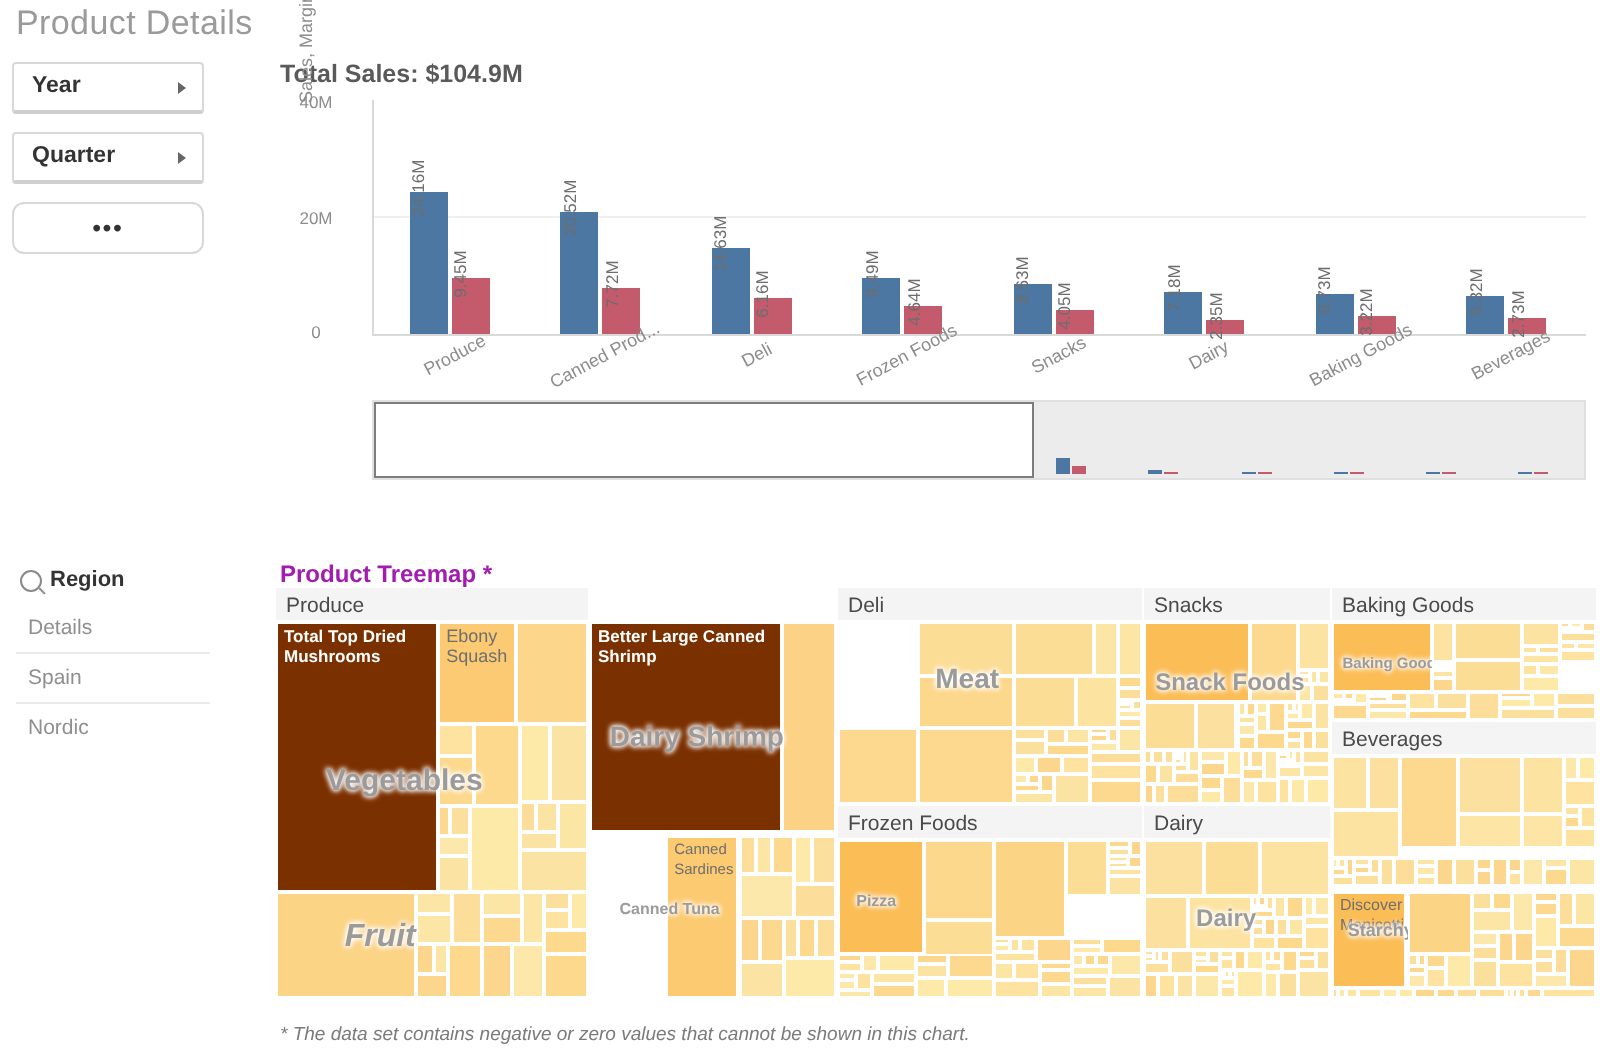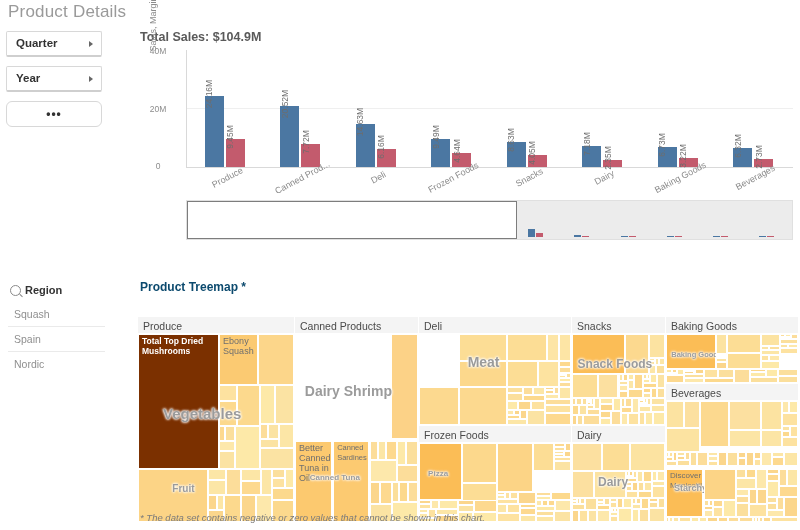--- a/index.html
+++ b/index.html
@@ -72,21 +72,21 @@
   
   .region{position:absolute;left:8px;top:282px;width:97px;}
   .region-head{display:flex;align-items:center;gap:4px;padding:2px 0 6px 2px;}
   .region-head .lens{width:9px;height:9px;border:1.2px solid #8a8a8a;border-radius:50%;position:relative;display:inline-block;}
   .region-head .lens:after{content:"";position:absolute;right:-3px;bottom:-2px;width:4px;height:1.2px;background:#8a8a8a;transform:rotate(45deg);}
   .region-head .t{font-size:11px;font-weight:bold;color:#333;}
   .region-item{font-size:10.5px;color:#8f8f8f;padding:6px 2px 6px 6px;border-top:1px solid #eaeaea;cursor:pointer;}
   .region-item:first-of-type{border-top:none;}
   
   .tm-wrap{position:absolute;left:138px;top:280px;width:662px;height:230px;}
-  .tm-title{font-size:12px;font-weight:bold;color:#0c4a6e;margin:0 0 23px 2px;}
+  .tm-title{font-size:12px;font-weight:bold;color:#a21caf;margin:0 0 0 2px;}
   .tm{position:relative;width:660px;height:205px;background:#fff;}
   .tm-panel{position:absolute;box-sizing:border-box;}
   .tm-header{position:absolute;left:0;right:0;top:0;height:17px;background:#f4f4f4;
     font-size:10.5px;color:#4a4a4a;padding:3px 0 0 5px;box-sizing:border-box;
     border-bottom:1px solid #fff;}
   .tm-body{position:absolute;left:0;right:0;top:17px;bottom:0;}
   .cell{position:absolute;box-sizing:border-box;border:1px solid #ffffff;overflow:hidden;}
   .cell .clab{position:absolute;left:3px;top:1px;right:2px;font-size:8.5px;
     line-height:10px;color:#5a4a2a;font-weight:bold;}
   .cell .clab.white{color:#ffffff;}
@@ -95,25 +95,25 @@
     text-shadow:0 0 3px #fff,0 0 3px #fff,0 0 2px #fff;pointer-events:none;white-space:nowrap;}
   .footnote{position:absolute;left:140px;top:512px;font-size:9.5px;font-style:italic;color:#7b7b7b;}
 </style>
 </head>
 <body>
 
 <div class="page-title">Product Details</div>
 
 <div class="filter-btns">
   <div class="fbtn">
-    <span class="lbl">Quarter</span>
+    <span class="lbl">Year</span>
     <span class="arrow"></span>
   </div>
   <div class="fbtn">
-    <span class="lbl">Year</span>
+    <span class="lbl">Quarter</span>
     <span class="arrow"></span>
   </div>
   <div class="fbtn more">
     <span class="dots">•••</span>
   </div>
 </div>
 
 <div class="chart-wrap">
   <div class="chart-title">Total Sales: $104.9M</div>
 
@@ -280,21 +280,21 @@
     <div class="mini-sel"></div>
   </div>
 </div>
 
 <div class="region">
   <div class="region-head">
     <span class="lens"></span>
     <span class="t">Region</span>
   </div>
   <div id="region-list">
-      <div class="region-item">Squash</div>
+      <div class="region-item">Details</div>
       <div class="region-item">Spain</div>
       <div class="region-item">Nordic</div>
     </div>
 </div>
 
 <div class="tm-wrap">
   <div class="tm-title">Product Treemap *</div>
   <div class="tm" id="treemap">
       <div class="tm-panel" style="left: 0px; top: 0px; width: 156px; height: 205px;">
         <div class="tm-header">Produce</div>
@@ -333,31 +333,30 @@
           <div class="cell" style="left: 78.5383%; top: 72%; width: 7.33643%; height: 13.6433%; background: rgb(252, 230, 166);"></div>
           <div class="cell" style="left: 66.319%; top: 77.9506%; width: 12.2193%; height: 7.69268%; background: rgb(253, 217, 143);"></div>
           <div class="cell" style="left: 66.319%; top: 72%; width: 12.2193%; height: 5.95064%; background: rgb(252, 230, 166);"></div>
           <div class="cell" style="left: 54.8821%; top: 85.8945%; width: 11.4369%; height: 14.1055%; background: rgb(252, 217, 141);"></div>
           <div class="cell" style="left: 45%; top: 93.6275%; width: 9.88207%; height: 6.37255%; background: rgb(251, 214, 140);"></div>
           <div class="cell" style="left: 50.7403%; top: 85.8945%; width: 4.14172%; height: 7.73292%; background: rgb(252, 230, 166);"></div>
           <div class="cell" style="left: 45%; top: 85.8945%; width: 5.74035%; height: 7.73292%; background: rgb(251, 214, 140);"></div>
           <div class="cell" style="left: 56.526%; top: 72%; width: 9.79298%; height: 13.8945%; background: rgb(252, 221, 154);"></div>
           <div class="cell" style="left: 45%; top: 77.6155%; width: 11.526%; height: 8.27906%; background: rgb(252, 230, 166);"></div>
           <div class="cell" style="left: 45%; top: 72%; width: 11.526%; height: 5.61547%; background: rgb(252, 230, 166);"></div>
-          <div class="grp-label" style="left: 22%; top: 79%; font-size: 10px;">Fruit</div>
+          <div class="grp-label" style="left: 22%; top: 79%; font-size: 16px; font-style: italic;">Fruit</div>
         </div>
       </div>
       <div class="tm-panel" style="left: 157px; top: 0px; width: 123px; height: 205px;">
-        <div class="tm-header">Canned Products</div>
         <div class="tm-body">
+          <div class="cell" style="left: 0%; top: 0%; width: 78%; height: 56%; background: rgb(123, 48, 0);">
+            <div class="clab white">Better Large Canned Shrimp</div>
+          </div>
           <div class="cell" style="left: 78%; top: 0%; width: 22%; height: 56%; background: rgb(252, 210, 135);"></div>
           <div class="grp-label" style="left: 8%; top: 26%; font-size: 14px;">Dairy Shrimp</div>
-          <div class="cell" style="left: 0%; top: 57%; width: 30%; height: 43%; background: rgb(252, 201, 111);">
-            <div class="clab plain">Better Canned Tuna in Oil</div>
-          </div>
           <div class="cell" style="left: 31%; top: 57%; width: 29%; height: 43%;"></div>
           <div class="cell" style="left: 31%; top: 57%; width: 29%; height: 43%; background: rgb(252, 202, 113);">
             <div class="clab plain" style="font-size: 7.5px;">Canned Sardines</div>
           </div>
           <div class="cell" style="left: 79.0414%; top: 89.5457%; width: 20.9586%; height: 10.4543%; background: rgb(253, 233, 168);"></div>
           <div class="cell" style="left: 91.5313%; top: 78.8146%; width: 8.46868%; height: 10.7311%; background: rgb(252, 221, 154);"></div>
           <div class="cell" style="left: 84.2095%; top: 78.8146%; width: 7.32179%; height: 10.7311%; background: rgb(252, 217, 141);"></div>
           <div class="cell" style="left: 79.0414%; top: 78.8146%; width: 5.1681%; height: 10.7311%; background: rgb(251, 223, 156);"></div>
           <div class="cell" style="left: 61%; top: 90.5284%; width: 18.0414%; height: 9.47156%; background: rgb(251, 227, 163);"></div>
           <div class="cell" style="left: 69.112%; top: 78.8146%; width: 9.92939%; height: 11.7138%; background: rgb(253, 217, 143);"></div>

